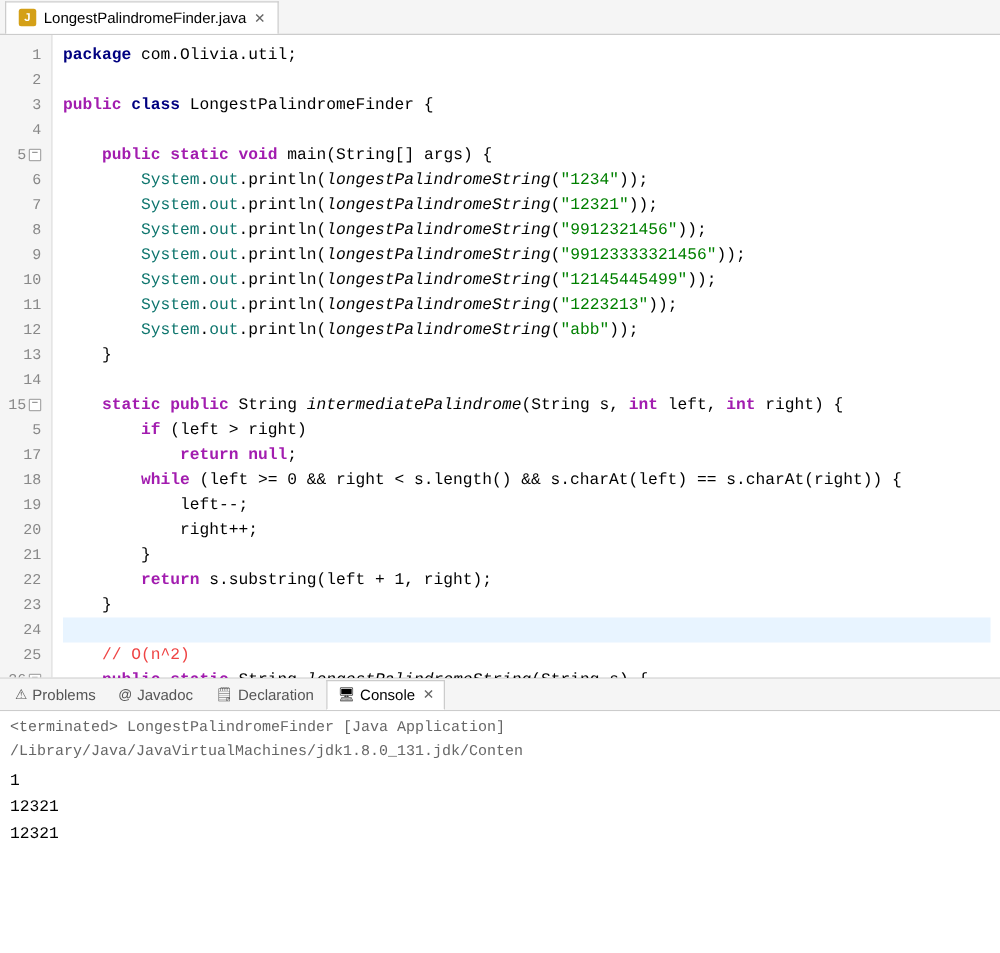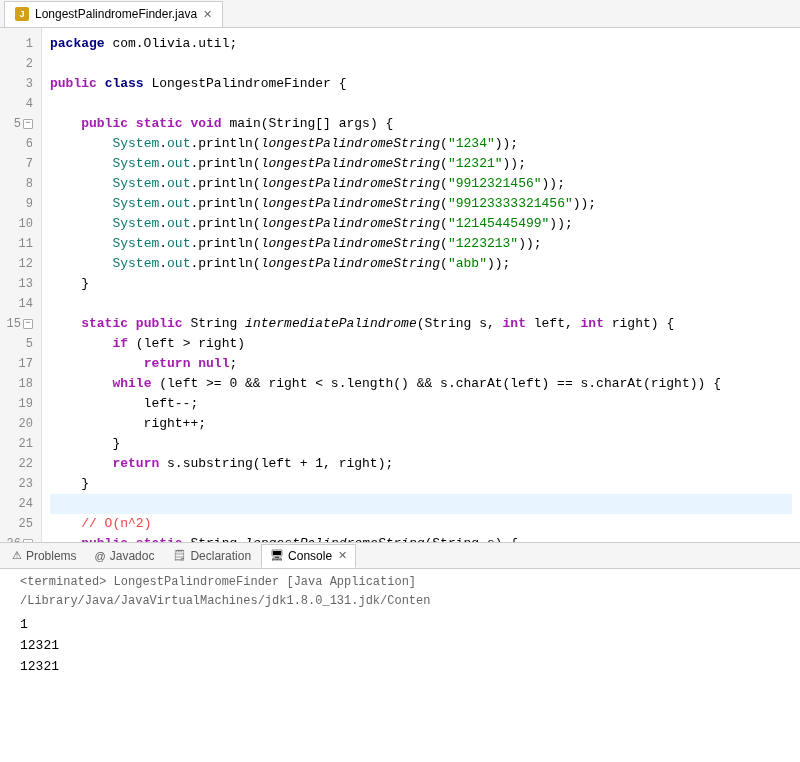--- a/index.html
+++ b/index.html
@@ -165,21 +165,21 @@
     }
     .tab-close-x {
       font-size: 11px;
       color: #666;
       margin-left: 2px;
     }
 
     .console-area {
       flex: 1;
       background: #fff;
-      padding: 4px 20px;
+      padding: 4px 8px;
       overflow-y: auto;
       font-family: 'Courier New', Courier, monospace;
       font-size: 13px;
       line-height: 1.6;
     }
     .console-terminated {
       color: #666;
       font-size: 12px;
       margin-bottom: 4px;
     }

